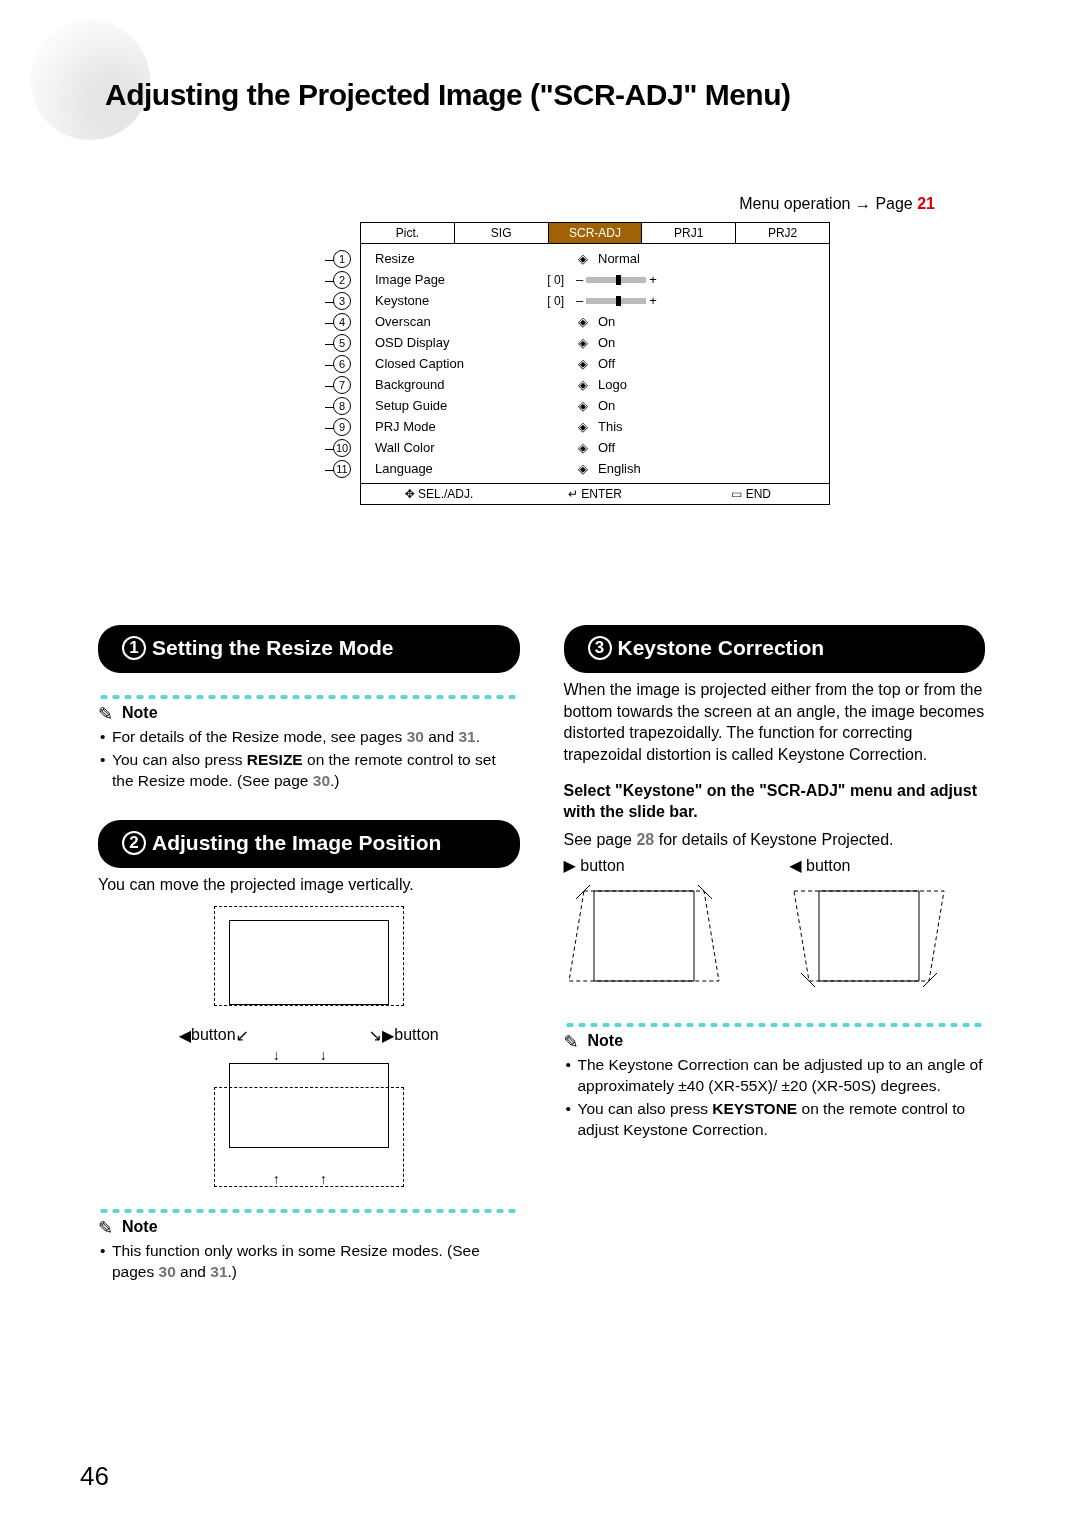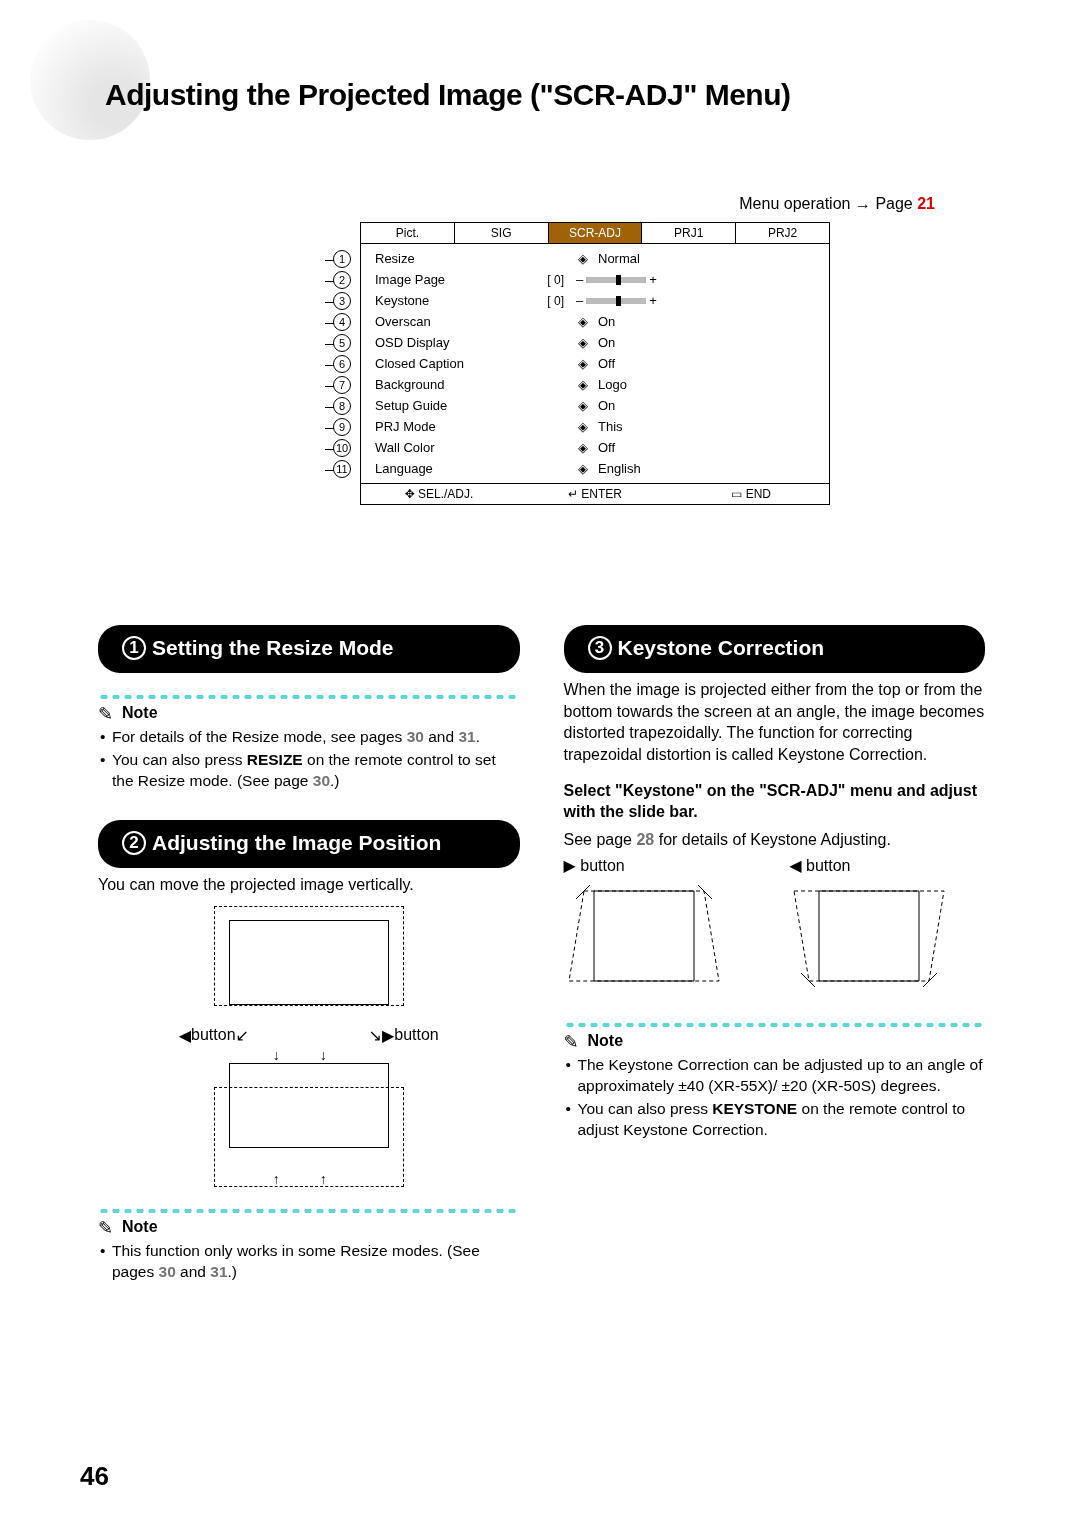--- a/index.html
+++ b/index.html
@@ -93,21 +93,21 @@
   .diag-shift { margin: 10px auto 0; width: 280px; text-align: center; }
   .diag-shift .box-set { position: relative; height: 120px; }
   .dbox { border: 1px solid #000; position: absolute; }
   .dbox.dash { border-style: dashed; }
   .btn-row { display: flex; align-items: center; justify-content: space-between; font-size: 16px; padding: 0 10px; }
 
   .diag-keystone { display: flex; gap: 30px; margin-top: 6px; }
   .kcell { flex: 1; text-align: left; }
   .ktrap { margin: 6px auto; }
 
-  .page-num { position: absolute; bottom: 40px; left: 80px; font-size: 26px; font-weight: bold; }
+  .page-num { position: absolute; bottom: 40px; left: 80px; font-size: 26px; font-weight: normal; }
 </style>
 </head>
 <body>
 
 <div class="deco-circle"></div>
 
 <h1 class="page-title">Adjusting the Projected Image ("SCR-ADJ" Menu)</h1>
 
 <div class="menu-op">
   <span>Menu operation</span>
@@ -291,21 +291,21 @@
   </div>
 
   <div class="col">
     <div class="pill">
       <span class="cn">3</span><span>Keystone Correction</span>
     </div>
     <p class="para">When the image is projected either from the top or from the bottom towards the screen at an angle, the image becomes distorted trapezoidally. The function for correcting trapezoidal distortion is called Keystone Correction.</p>
 
     <p class="para bold" style="margin-top:14px">Select "Keystone" on the "SCR-ADJ" menu and adjust with the slide bar.</p>
     <p class="para">
-      <span>See page </span><span class="red">28</span><span> for details of Keystone Adjusting.</span>
+      <span>See page </span><span class="red">28</span><span> for details of Keystone Projected.</span>
     </p>
 
     <div class="diag-keystone">
       <div class="kcell">
         <div><span>▶</span> <span>button</span></div>
         <svg class="ktrap" width="160" height="110">
           <polygon points="20,10 140,10 155,100 5,100" fill="none" stroke="#000" stroke-dasharray="4 3"></polygon>
           <polygon points="30,10 130,10 130,100 30,100" fill="none" stroke="#000"></polygon>
           <line x1="12" y1="18" x2="26" y2="4" stroke="#000"></line>
           <line x1="148" y1="18" x2="134" y2="4" stroke="#000"></line>

